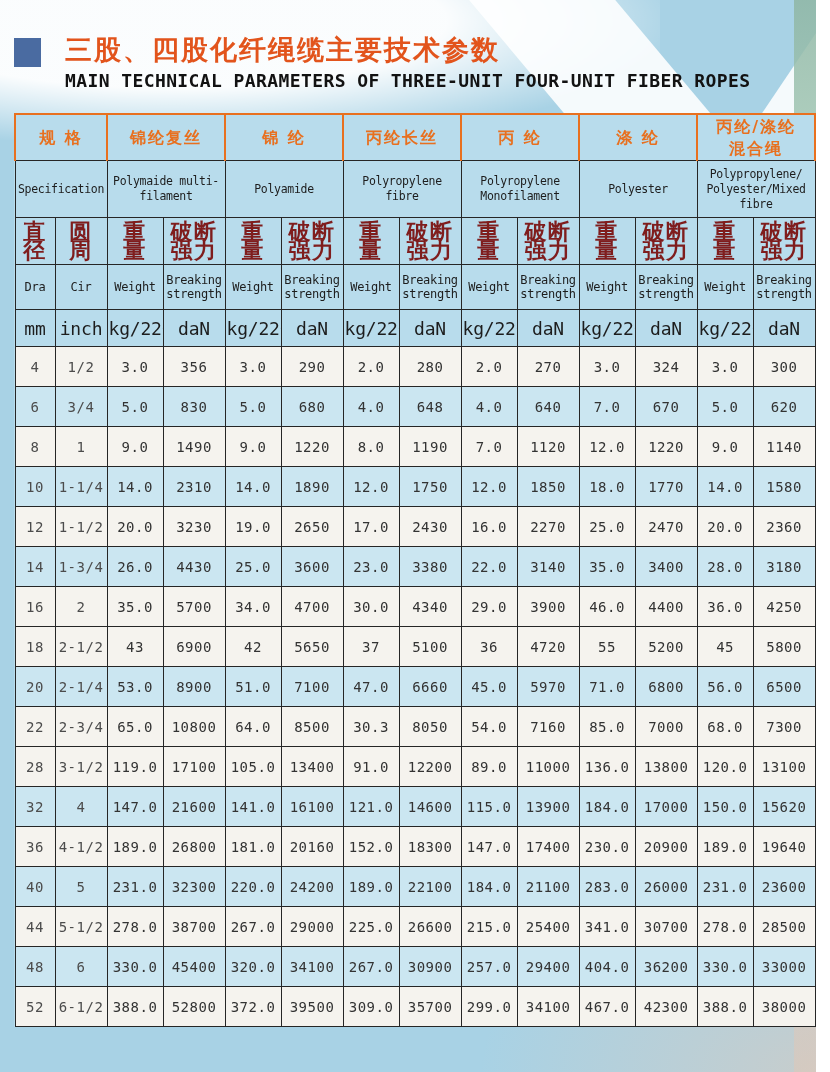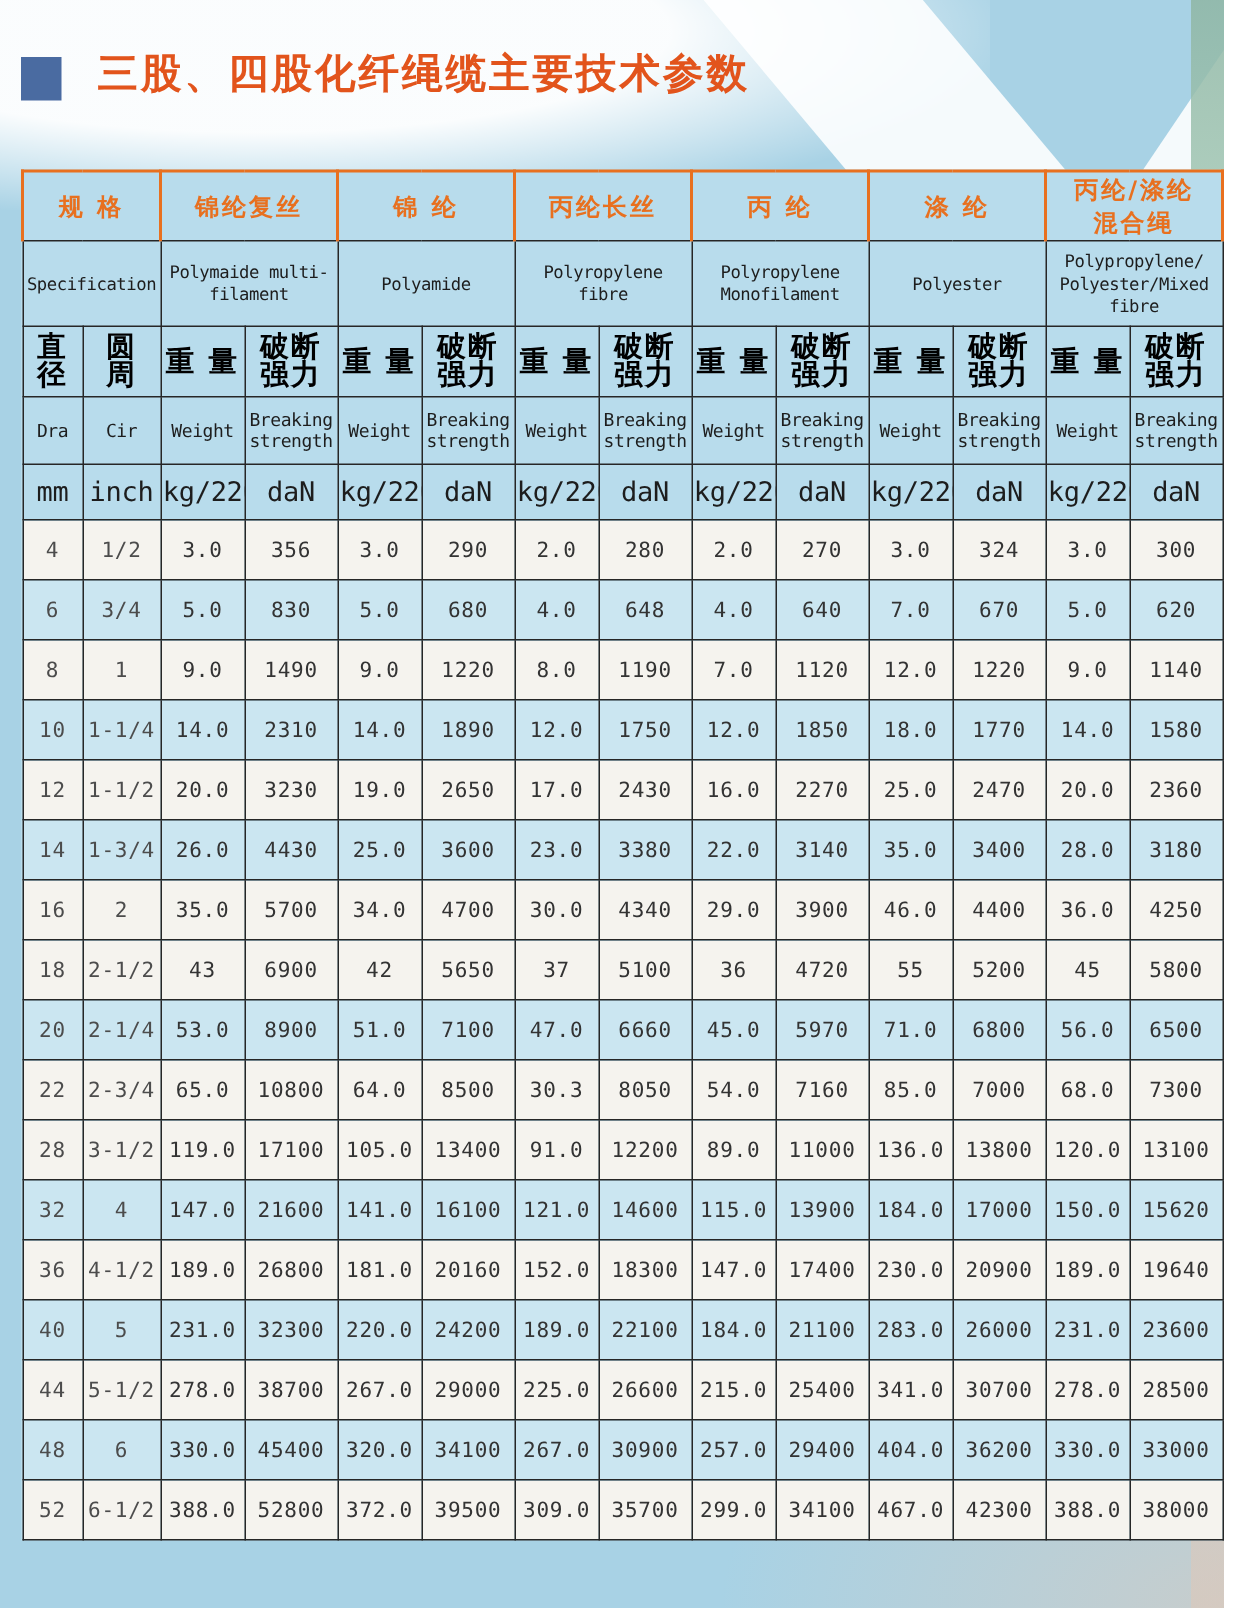--- a/index.html
+++ b/index.html
@@ -55,21 +55,21 @@
     height:45px; border:2px solid var(--accent-orange, #e8701f);
     border-bottom:1.5px solid #262626;
     color: var(--accent-orange, #e8701f);
     font-family:"DejaVu Sans","Liberation Sans",sans-serif;
     font-weight:700; font-size:16px; letter-spacing:2px;
     white-space:pre-line; line-height:22px;
   }
   tr.h2 th { height:56px; font-size:11.5px; letter-spacing:-.3px; white-space:pre-line; line-height:15px; }
   tr.h3 th {
     height:46px; font-family:"DejaVu Sans","Liberation Sans",sans-serif;
-    font-weight:700; font-size:19px; letter-spacing:1.5px; color:#000000; line-height:19px;
+    font-weight:700; font-size:22px; letter-spacing:1.5px; color:#7f1d1d; line-height:19px;
   }
   tr.h4 th { height:44px; font-size:12px; letter-spacing:-.3px; line-height:14px; white-space:pre-line; }
   tr.h5 th { height:36px; font-size:18px; letter-spacing:-.2px; }
   tbody tr { height:40px; background: var(--row-white, #f5f3ee); }
   tbody tr.shaded { background: var(--row-blue, #cbe6f1); }
   td { font-size:14px; color:#333; letter-spacing:.5px; }
   td.c-dia, td.c-cir { color:#4c4c4c; }
 </style>
 </head>
 <body>
@@ -78,20 +78,21 @@
   <div class="art white-tl"></div>
   <div class="art stripe s1"></div>
   <div class="art stripe s2"></div>
   <div class="art edge-band"></div>
   <div class="art tint-br"></div>
 
   <header>
     <div class="bullet"></div>
     <div class="titles">
       <div class="t-zh">三股、四股化纤绳缆主要技术参数</div>
+      <div class="t-en">MAIN TECHNICAL PARAMETERS OF THREE-UNIT FOUR-UNIT FIBER ROPES</div>
     </div>
   </header>
 
   <table>
     <colgroup id="cols">
         <col style="width: 40px;">
         <col style="width: 52px;">
         <col style="width: 56px;">
         <col style="width: 62px;">
         <col style="width: 56px;">

